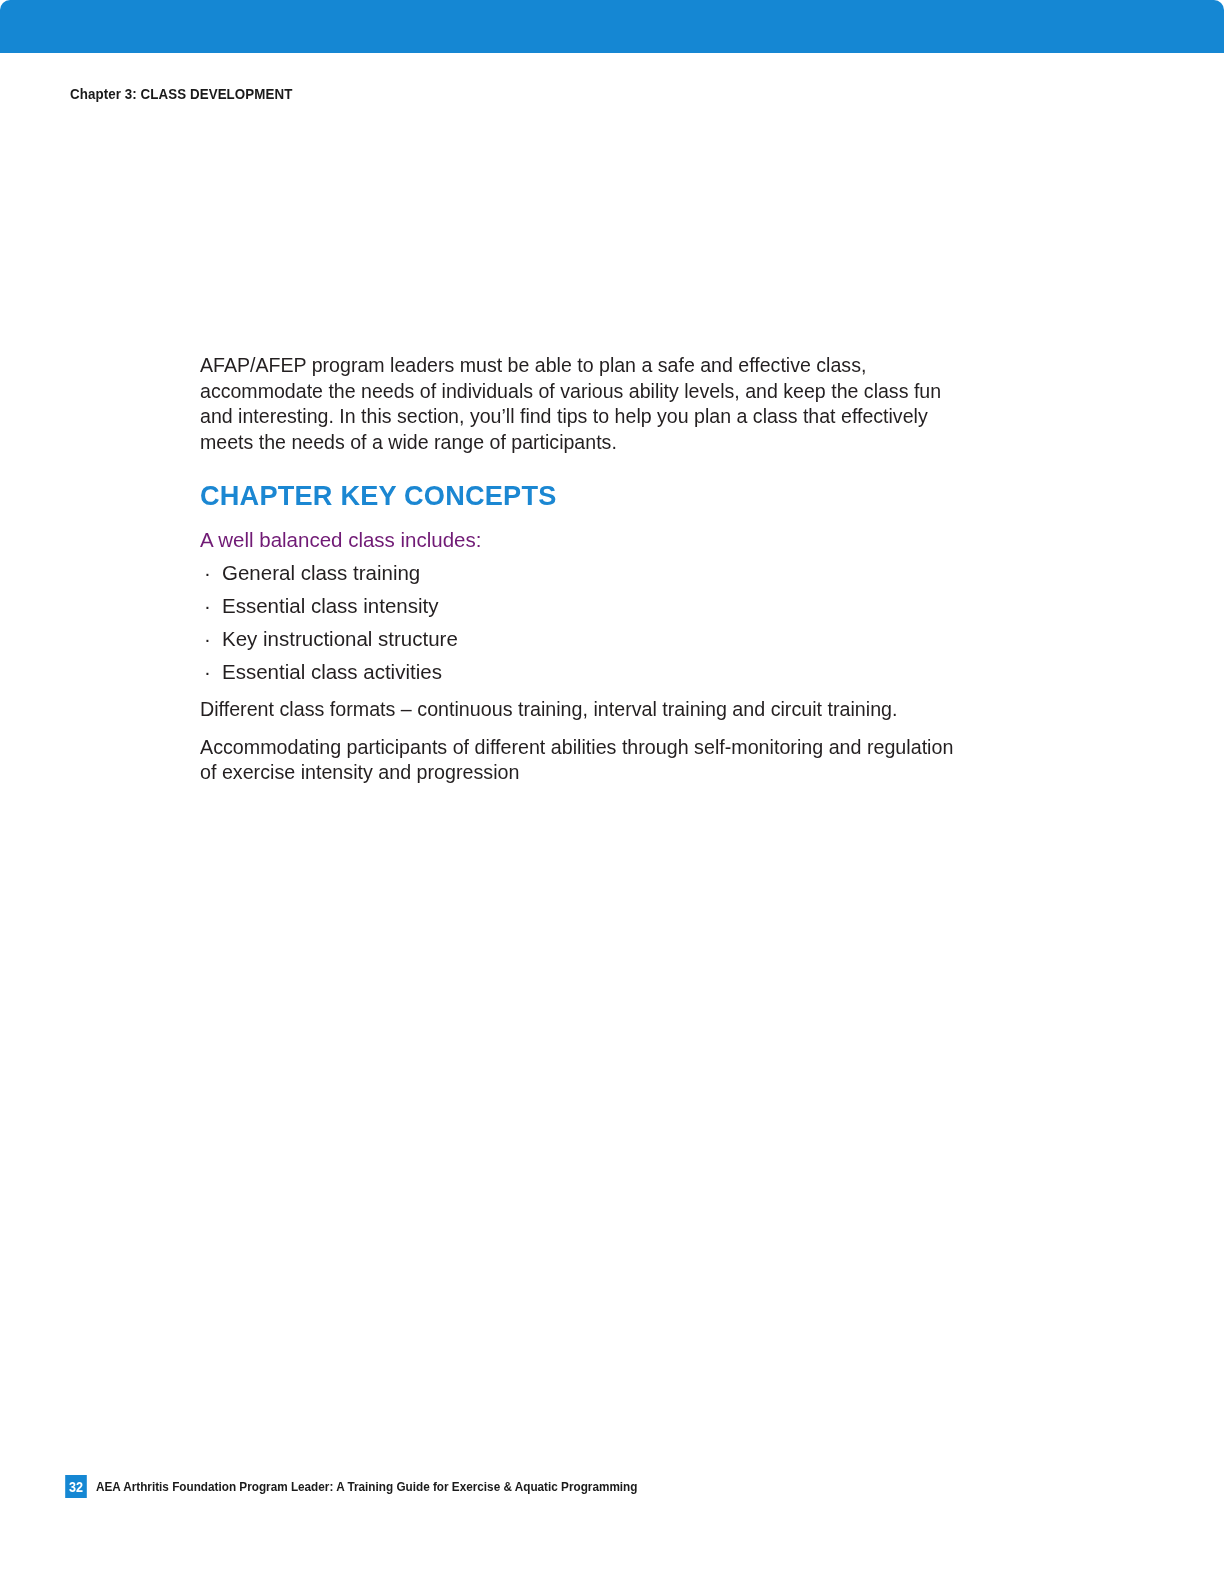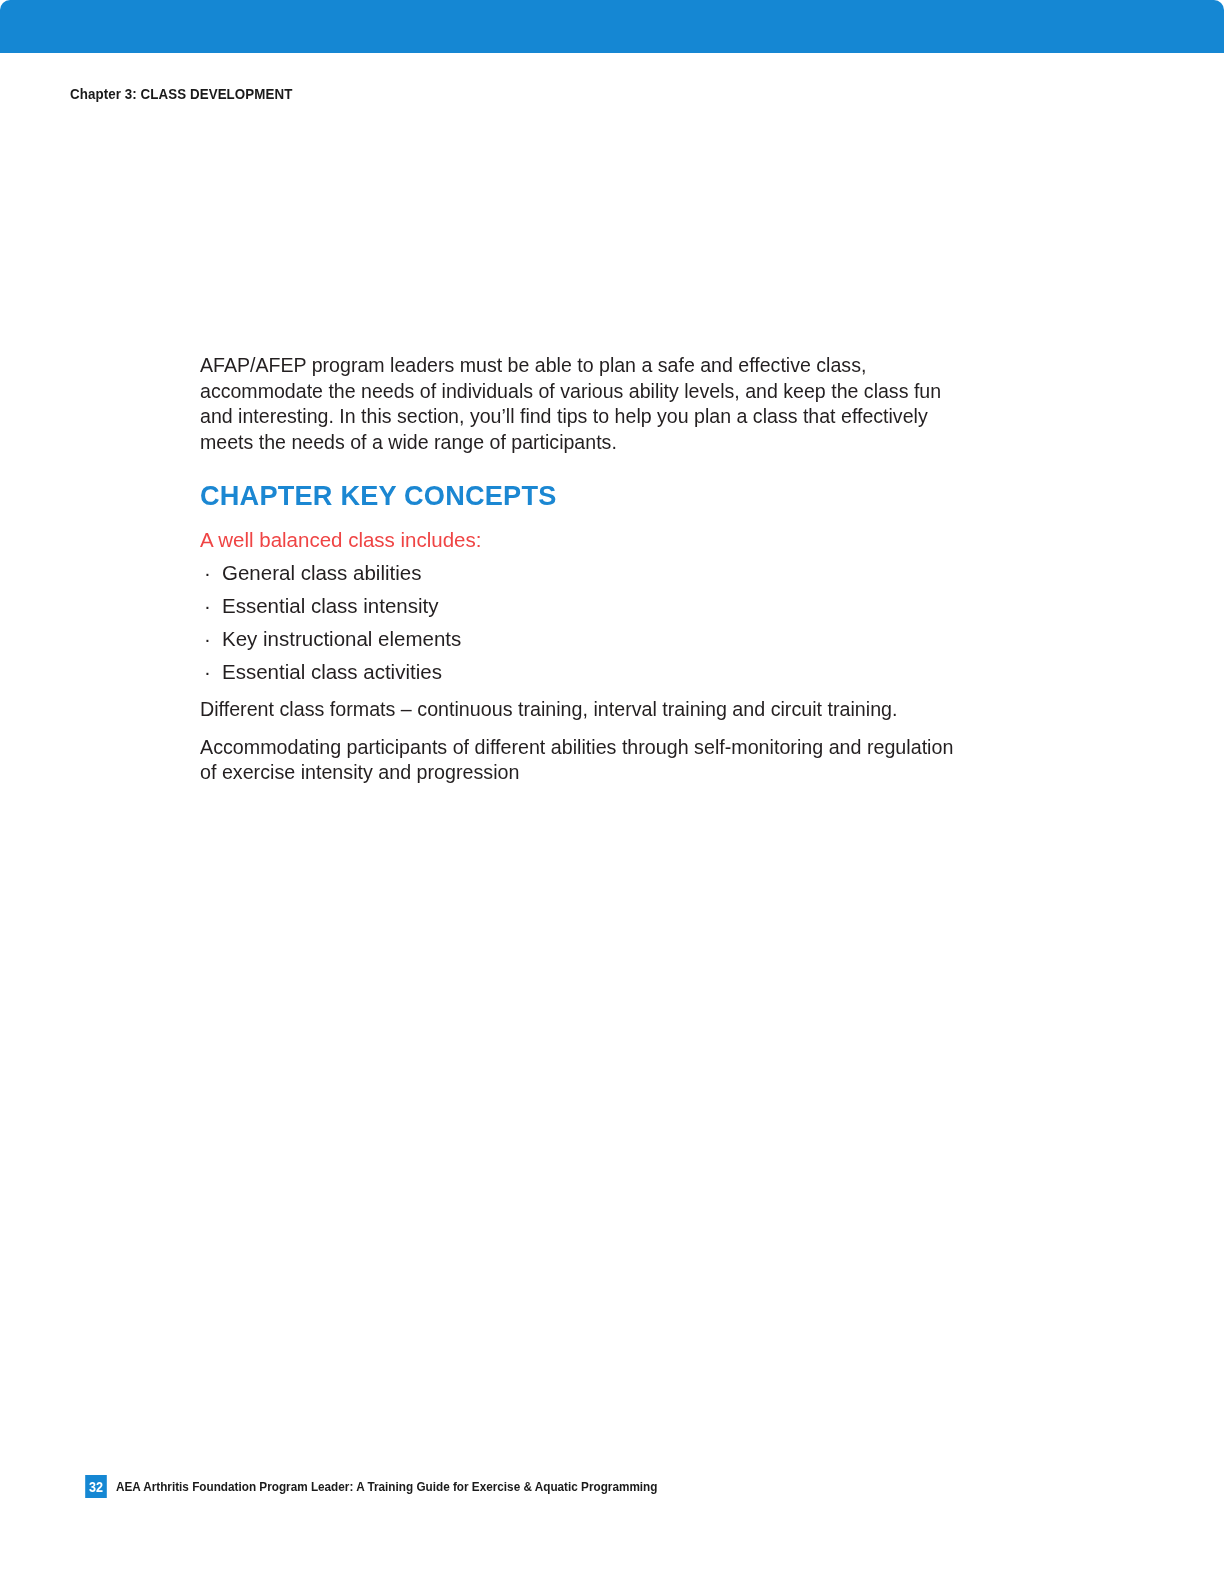--- a/index.html
+++ b/index.html
@@ -74,21 +74,21 @@
     margin: 26px 0 0 0;
     transform: scaleX(0.97);
     transform-origin: left top;
     white-space: nowrap;
   }
 
   .lead-line {
     font-family: "Liberation Sans", sans-serif;
     font-size: 20.5px;
     line-height: 25px;
-    color: #ef4444;
+    color: #701a75;
     margin: 15px 0 0 0;
   }
 
   .bullet-list {
     list-style: none;
     margin: 9px 0 0 0;
     padding: 0;
   }
   .bullet-list li {
     position: relative;
@@ -114,21 +114,21 @@
     line-height: 25.5px;
     color: #231f20;
     margin: 12px 0 0 0;
     transform: scaleX(0.96);
     transform-origin: left top;
   }
 
   
   .footer {
     position: absolute;
-    left: 84px;
+    left: 64px;
     top: 1475px;
     display: flex;
     align-items: center;
   }
   .page-badge {
     width: 24px;
     height: 23px;
     background: #1587d3;
     color: #ffffff;
     font-family: "Liberation Sans", sans-serif;
@@ -165,29 +165,29 @@
 
     <p class="intro-para">AFAP/AFEP program leaders must be able to plan a safe and effective class, accommodate the needs of individuals of various ability levels, and keep the class fun and interesting. In this section, you’ll find tips to help you plan a class that effectively meets the needs of a wide range of participants.</p>
 
     <h2 class="section-heading">CHAPTER KEY CONCEPTS</h2>
 
     <p class="lead-line">A well balanced class includes:</p>
 
     <ul class="bullet-list">
       <li>
         <span class="bullet-dot">·</span>
-        <span>General class abilities</span>
+        <span>General class training</span>
       </li>
       <li>
         <span class="bullet-dot">·</span>
         <span>Essential class intensity</span>
       </li>
       <li>
         <span class="bullet-dot">·</span>
-        <span>Key instructional elements</span>
+        <span>Key instructional structure</span>
       </li>
       <li>
         <span class="bullet-dot">·</span>
         <span>Essential class activities</span>
       </li>
     </ul>
 
     <p class="body-para">Different class formats – continuous training, interval training and circuit training.</p>
 
     <p class="body-para">Accommodating participants of different abilities through self-monitoring and regulation of exercise intensity and progression</p>

